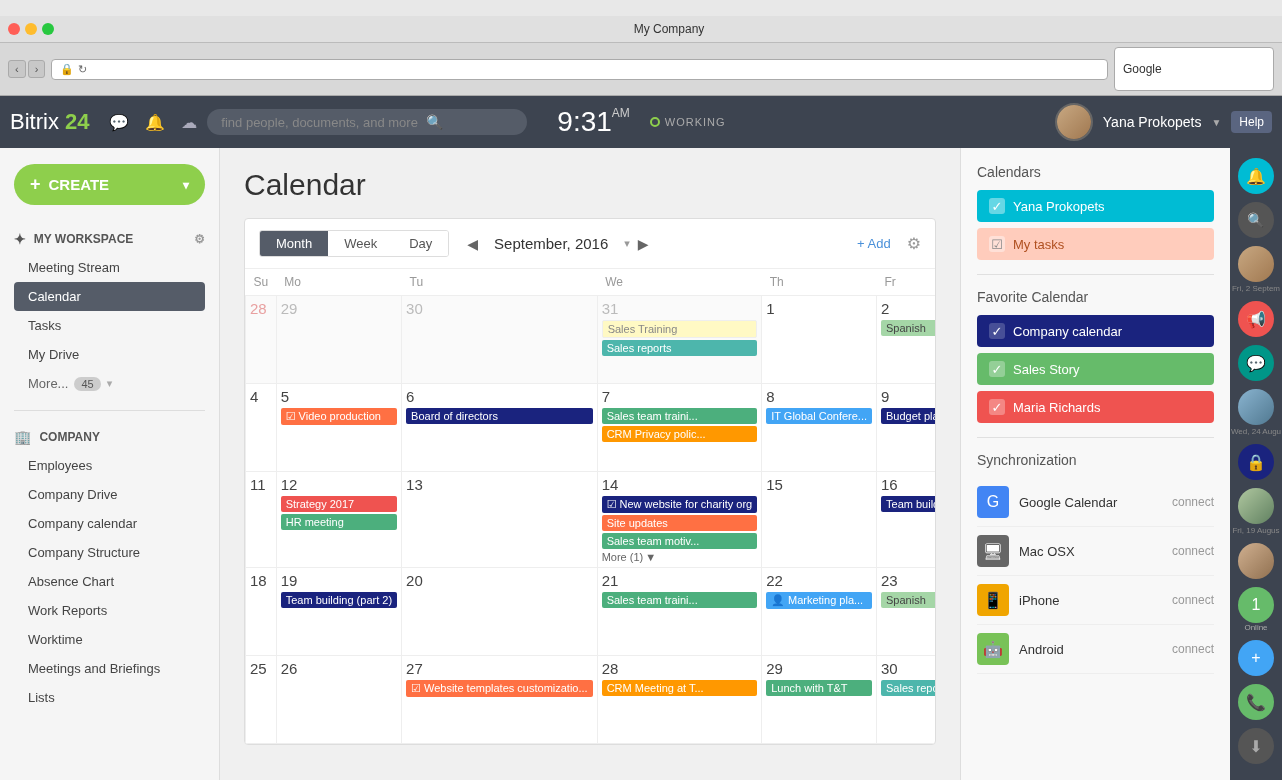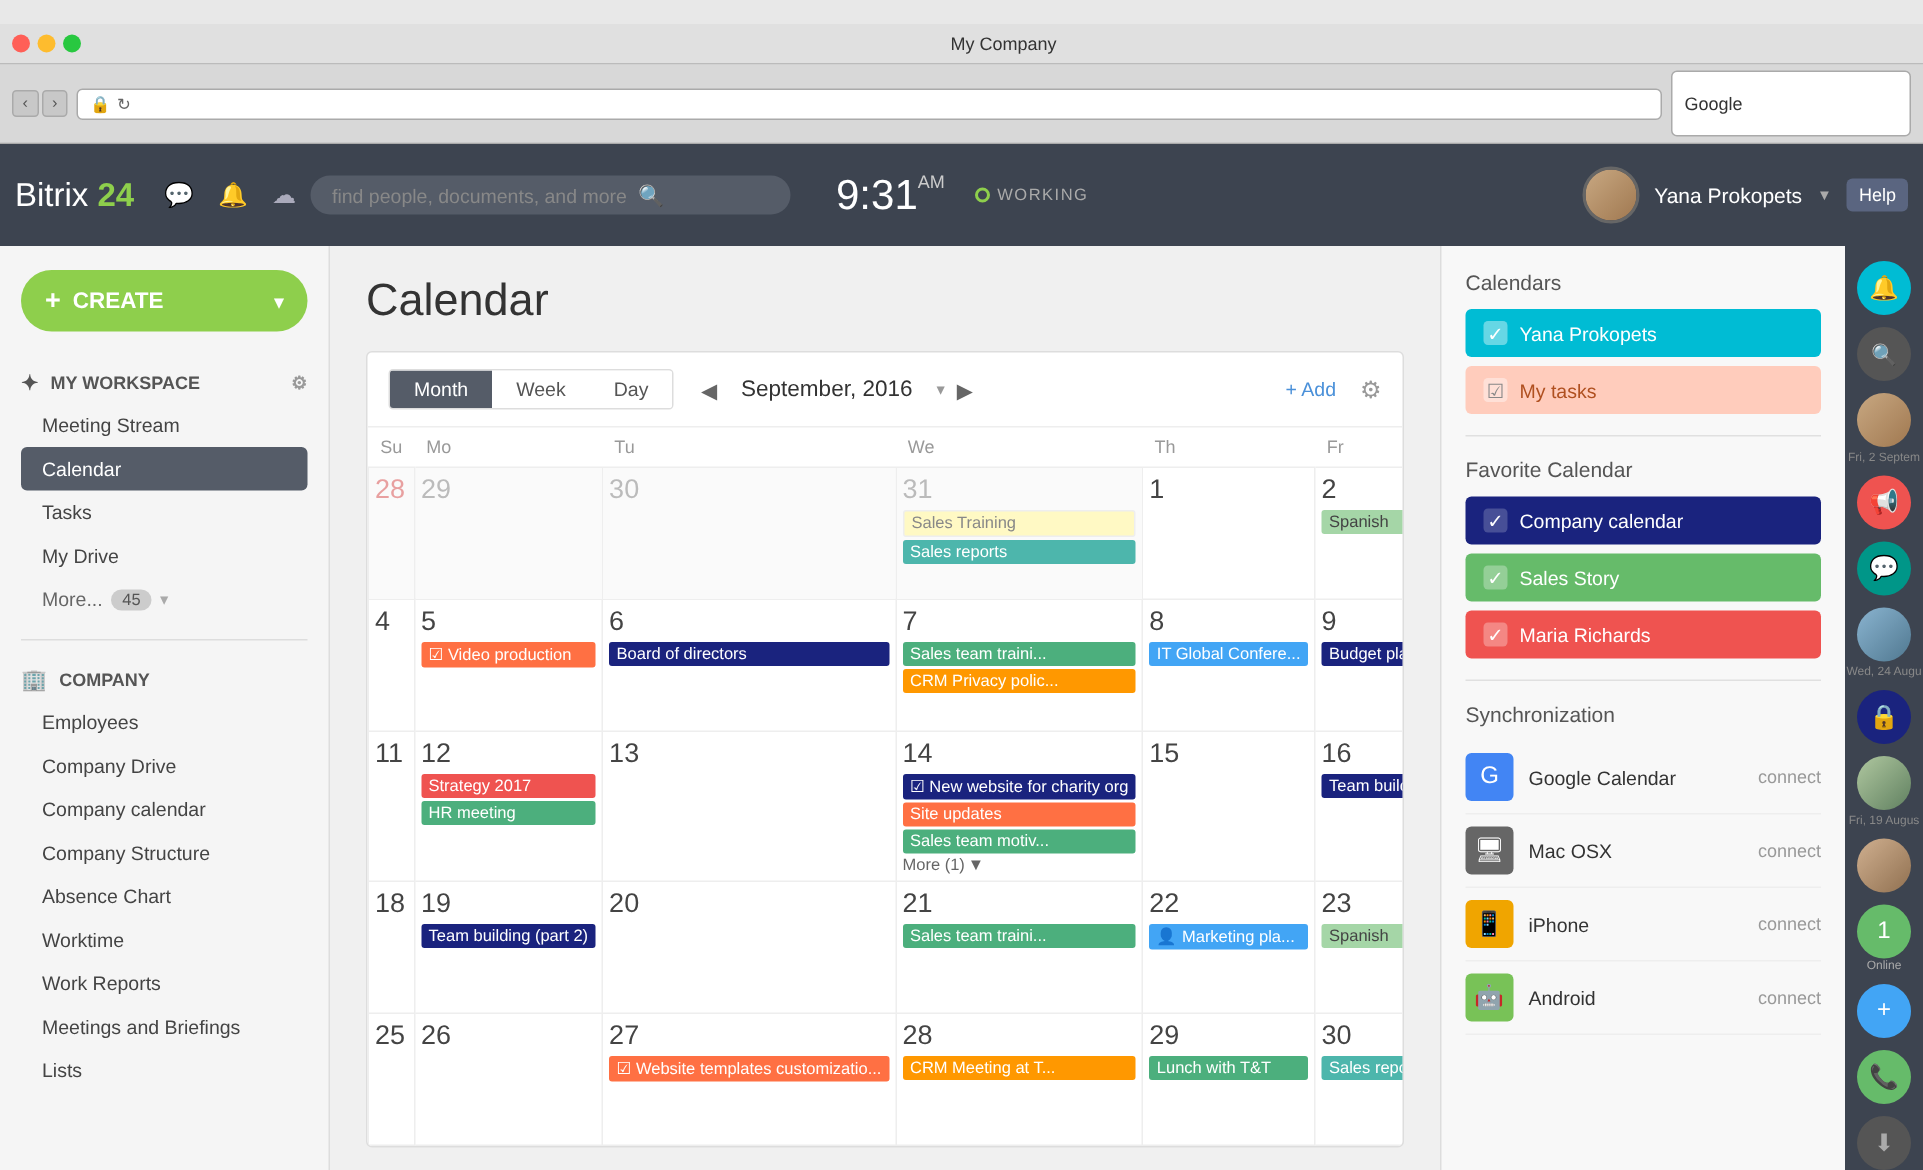--- a/index.html
+++ b/index.html
@@ -18,21 +18,21 @@
     .browser-back-fwd { display: flex; gap: 2px; }
     .browser-btn { padding: 2px 6px; background: #c8c8c8; border: 1px solid #aaa; border-radius: 3px; font-size: 11px; color: #555; cursor: pointer; }
     .url-bar { flex: 1; display: flex; align-items: center; background: white; border: 1px solid #aaa; border-radius: 4px; padding: 3px 8px; gap: 4px; }
     .url-icon { font-size: 11px; color: #666; }
     .url-text { flex: 1; font-size: 12px; color: #333; }
     .refresh-btn { font-size: 11px; color: #666; cursor: pointer; }
     .search-bar { display: flex; align-items: center; background: white; border: 1px solid #aaa; border-radius: 4px; padding: 14px 8px; gap: 4px; min-width: 160px; }
     .search-text { font-size: 12px; color: #333; }
 
     
-    .app-header { background: #3d4450; display: flex; align-items: center; height: 68px; padding: 0 10px; gap: 10px; position: relative; }
+    .app-header { background: #3d4450; display: flex; align-items: center; height: 52px; padding: 0 10px; gap: 10px; position: relative; }
     .logo { color: white; font-size: 22px; font-weight: 300; margin-right: 10px; }
     .logo span { color: #8ecf4c; font-weight: 600; }
     .header-icons { display: flex; gap: 16px; align-items: center; }
     .header-icon { color: #aab; font-size: 16px; cursor: pointer; }
     .header-search { display: flex; align-items: center; background: #555c68; border-radius: 20px; padding: 5px 14px; gap: 8px; flex: 1; max-width: 320px; }
     .header-search-text { color: #888; font-size: 13px; }
     .search-icon-circle { color: #aaa; font-size: 14px; }
     .header-time { color: white; font-size: 28px; font-weight: 200; margin-left: 20px; }
     .header-time sup { font-size: 12px; vertical-align: top; margin-top: 6px; color: #ccc; }
     .working-badge { display: flex; align-items: center; gap: 5px; margin-left: 10px; }
@@ -77,21 +77,21 @@
     .view-tab.active { background: #555c68; color: white; }
     .cal-nav { display: flex; align-items: center; gap: 8px; margin-left: 10px; }
     .cal-arrow { color: #666; cursor: pointer; font-size: 14px; }
     .cal-month-title { font-size: 15px; color: #333; font-weight: 500; margin: 6px 8px; cursor: pointer; }
     .cal-month-chevron { color: #999; font-size: 11px; }
     .cal-add-btn { display: flex; align-items: center; gap: 4px; color: #4a90d9; font-size: 13px; cursor: pointer; margin-left: auto; }
     .cal-settings { color: #999; font-size: 16px; cursor: pointer; margin-left: 8px; }
     .calendar-grid { width: 100%; border-collapse: collapse; }
     .calendar-grid th { padding: 6px 8px; text-align: left; color: #999; font-size: 12px; font-weight: 400; border-bottom: 1px solid #eee; width: 14.28%; }
     .calendar-grid td { border: 1px solid #eee; vertical-align: top; padding: 4px; height: 88px; width: 14.28%; position: relative; }
-    .day-num { font-size: 18px; color: #444; margin-bottom: 3px; }
+    .day-num { font-size: 15px; color: #444; margin-bottom: 3px; }
     .day-num.red { color: #e74c3c; }
     .day-num.other-month { color: #bbb; }
     .day-num.other-month.red { color: #e8a0a0; }
     .cal-event { font-size: 11px; padding: 2px 5px; border-radius: 2px; margin-bottom: 2px; white-space: nowrap; overflow: hidden; text-overflow: ellipsis; cursor: pointer; }
     .ev-green { background: #4caf7d; color: white; }
     .ev-teal { background: #4db6ac; color: white; }
     .ev-blue { background: #42a5f5; color: white; }
     .ev-navy { background: #1a237e; color: white; }
     .ev-red { background: #ef5350; color: white; }
     .ev-orange { background: #ff7043; color: white; }
@@ -239,24 +239,24 @@
       <div class="sidebar-item">
         <span>Company calendar</span>
       </div>
       <div class="sidebar-item">
         <span>Company Structure</span>
       </div>
       <div class="sidebar-item">
         <span>Absence Chart</span>
       </div>
       <div class="sidebar-item">
+        <span>Work Reports</span>
+      </div>
+      <div class="sidebar-item">
         <span>Worktime</span>
-      </div>
-      <div class="sidebar-item">
-        <span>Work Reports</span>
       </div>
       <div class="sidebar-item">
         <span>Meetings and Briefings</span>
       </div>
       <div class="sidebar-item">
         <span>Lists</span>
       </div>
     </div>
   </div>
 

